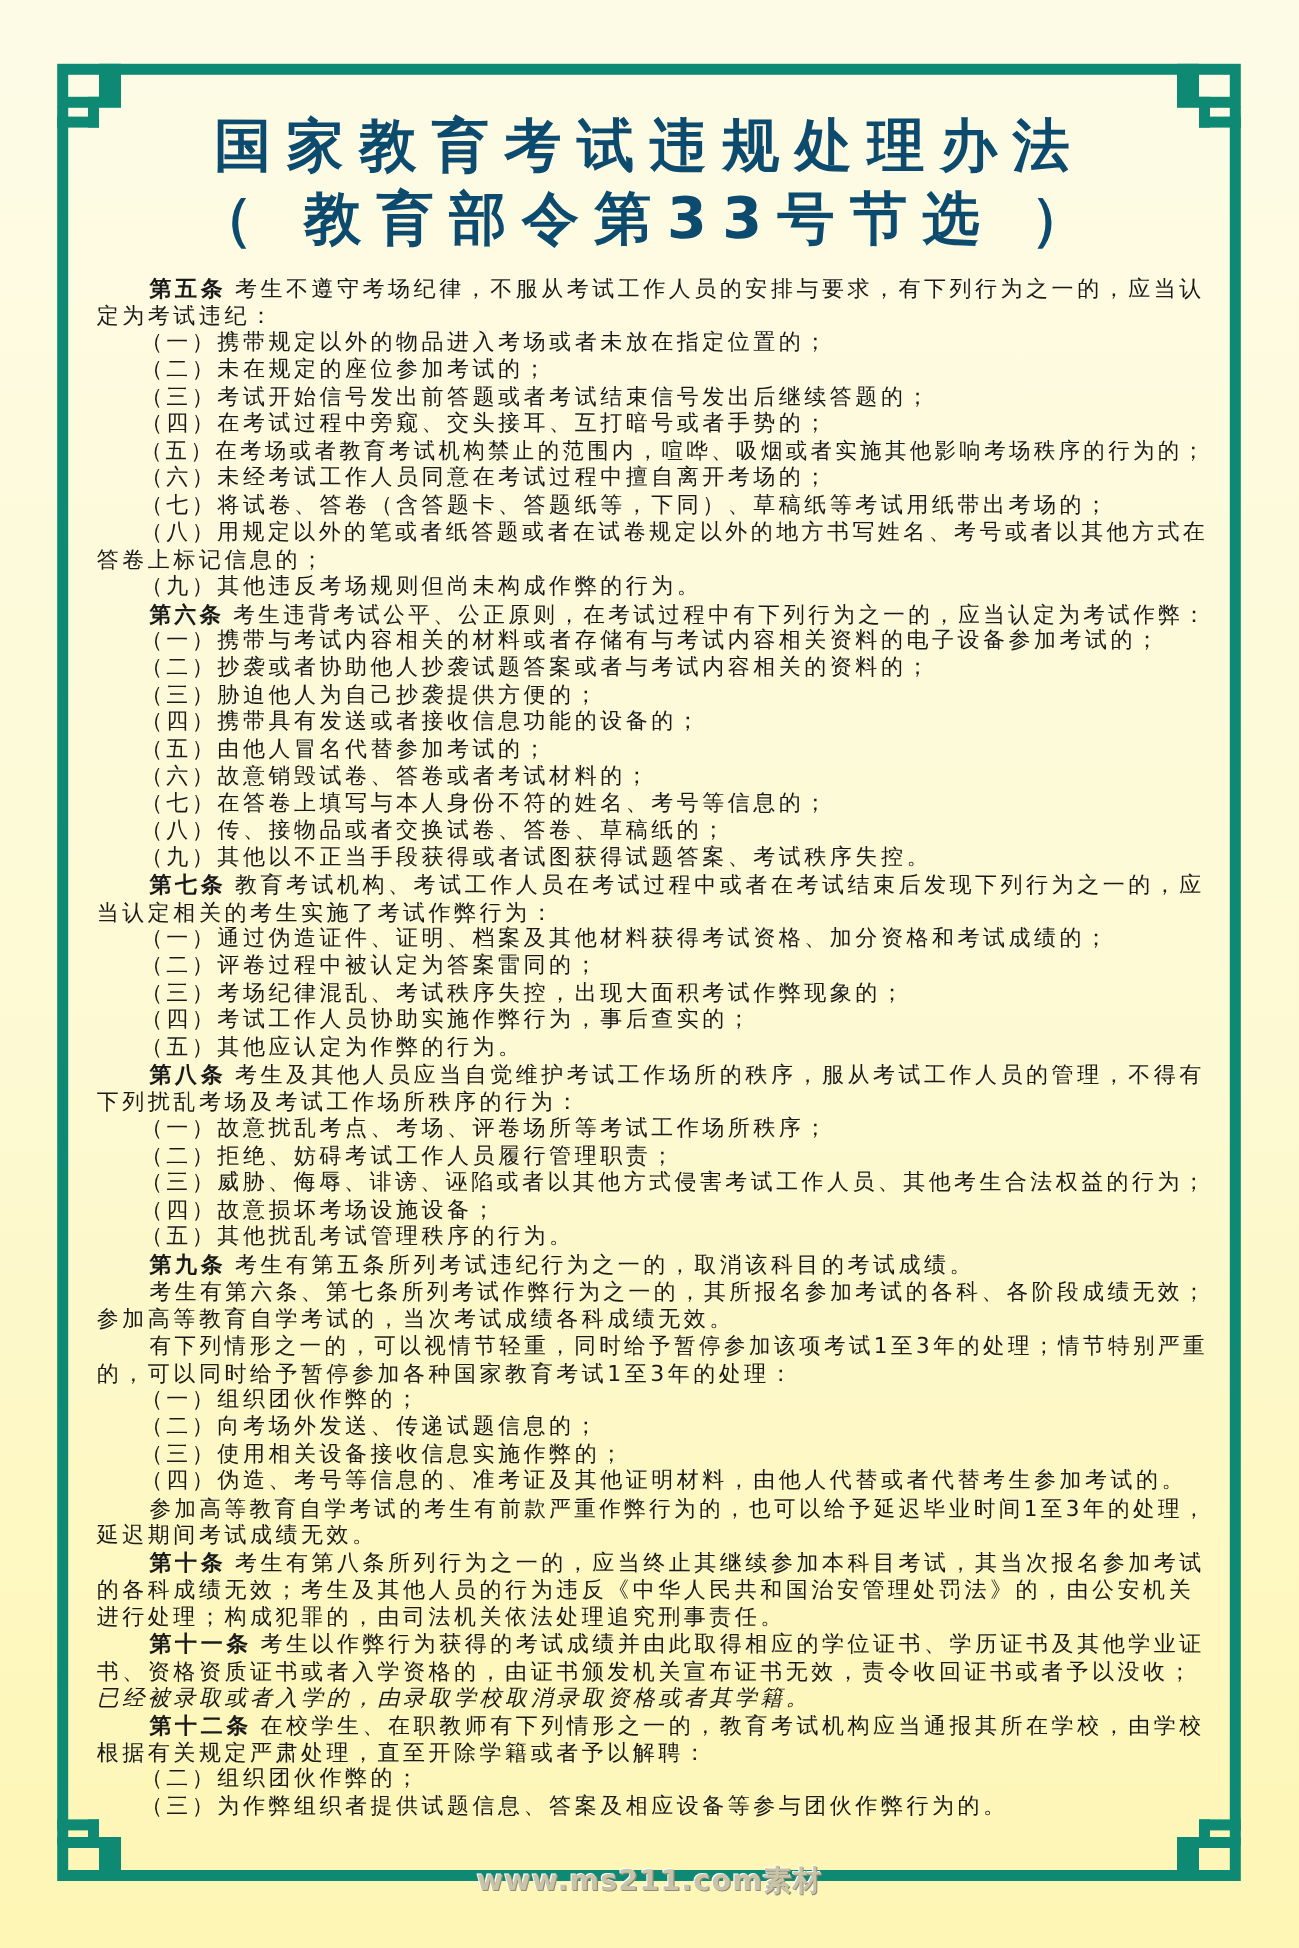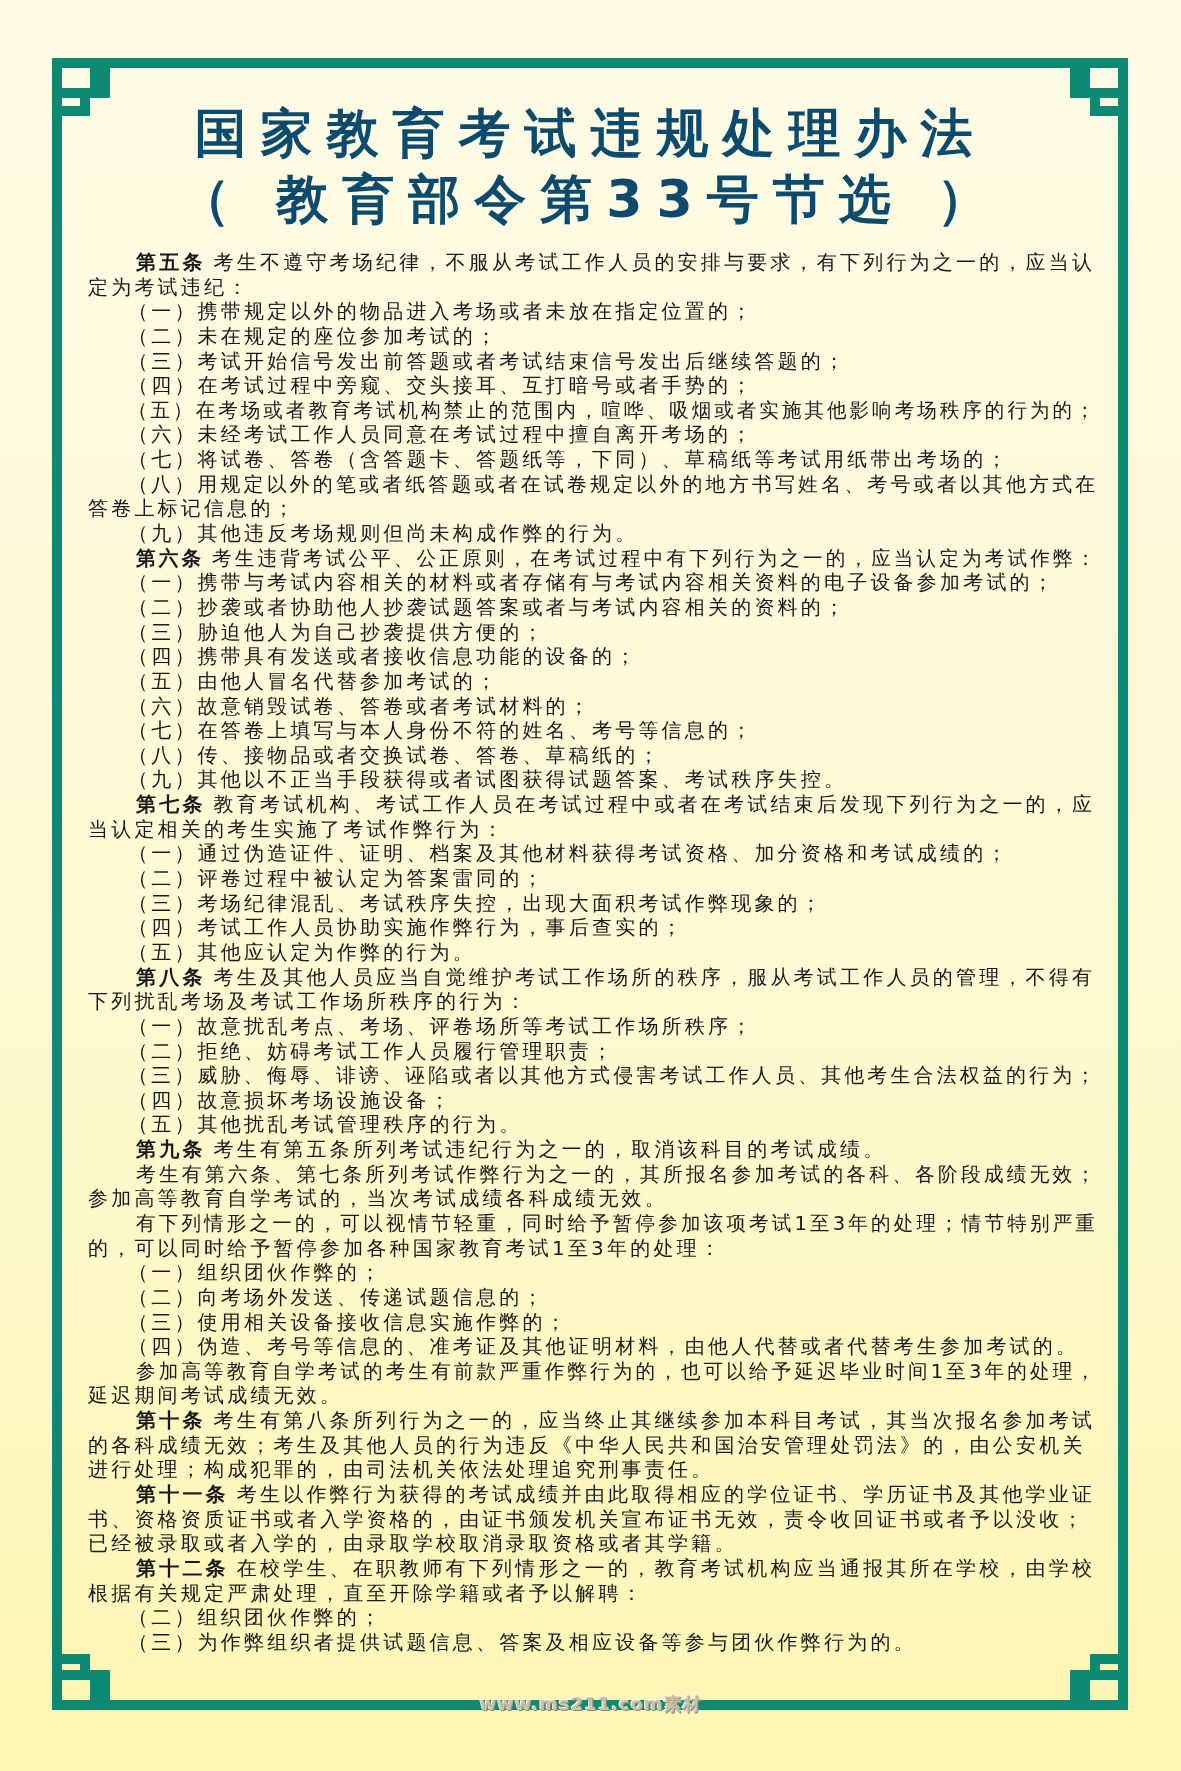--- a/index.html
+++ b/index.html
@@ -21,21 +21,21 @@
   .body {
     position:absolute; left:88px; top:250px; width:1010px;
     font-size:20px; line-height:24.65px; letter-spacing:3.2px;
   }
   .line { white-space:nowrap; height:24.65px; }
   .ind2 { padding-left:48px; }
   .ind-item { padding-left:40px;font-family:Liberation Serif, serif; }
   .art { font-weight:bold; margin-right:8px; }
   .watermark {
     position:absolute; top:1692px; left:0; width:1181px; text-align:center;
-    font-size:18px; font-weight:bold; color:#c9c3a8; letter-spacing:1px;
+    font-size:26px; font-weight:bold; color:#c9c3a8; letter-spacing:1px;
     text-shadow: 1px 1px 0 #8f8a78, -1px -1px 0 #ffffff;
   }
 </style>
 </head>
 <body>
 
 <div class="frame-line" style="left:90px; top:58px; width:1000px; height:10px;"></div>
 <div class="frame-line" style="left:90px; top:1700px; width:1000px; height:10px;"></div>
 <div class="frame-line" style="left:52px; top:97px; width:10px; height:1580px;"></div>
 <div class="frame-line" style="left:1118px; top:97px; width:10px; height:1580px;"></div>
@@ -122,21 +122,21 @@
   <div class="line ind-item"><span style="display: inline-block; transform-origin: left center;">（四）伪造、考号等信息的、准考证及其他证明材料，由他人代替或者代替考生参加考试的。</span></div>
   <div class="line ind2"><span style="display: inline-block; transform-origin: left center; transform: scaleX(0.978637);">参加高等教育自学考试的考生有前款严重作弊行为的，也可以给予延迟毕业时间1至3年的处理，</span></div>
   <div class="line"><span style="display: inline-block; transform-origin: left center;">延迟期间考试成绩无效。</span></div>
 
   <div class="line ind2"><span style="display: inline-block; transform-origin: left center;"><span class="art">第十条</span><span>考生有第八条所列行为之一的，应当终止其继续参加本科目考试，其当次报名参加考试</span></span></div>
   <div class="line"><span style="display: inline-block; transform-origin: left center;">的各科成绩无效；考生及其他人员的行为违反《中华人民共和国治安管理处罚法》的，由公安机关</span></div>
   <div class="line"><span style="display: inline-block; transform-origin: left center;">进行处理；构成犯罪的，由司法机关依法处理追究刑事责任。</span></div>
 
   <div class="line ind2"><span style="display: inline-block; transform-origin: left center;"><span class="art">第十一条</span><span>考生以作弊行为获得的考试成绩并由此取得相应的学位证书、学历证书及其他学业证</span></span></div>
   <div class="line"><span style="display: inline-block; transform-origin: left center;">书、资格资质证书或者入学资格的，由证书颁发机关宣布证书无效，责令收回证书或者予以没收；</span></div>
-  <div class="line"><span style="display: inline-block; transform-origin: left center;">已经被录取或者入学的，由录取学校取消录取资格或者其学籍。</span></div>
+  <div class="line"><span style="display: inline-block; transform-origin: left center; font-style: italic;">已经被录取或者入学的，由录取学校取消录取资格或者其学籍。</span></div>
 
   <div class="line ind2"><span style="display: inline-block; transform-origin: left center;"><span class="art">第十二条</span><span>在校学生、在职教师有下列情形之一的，教育考试机构应当通报其所在学校，由学校</span></span></div>
   <div class="line"><span style="display: inline-block; transform-origin: left center;">根据有关规定严肃处理，直至开除学籍或者予以解聘：</span></div>
   <div class="line ind-item"><span style="display: inline-block; transform-origin: left center;">（二）组织团伙作弊的；</span></div>
   <div class="line ind-item"><span style="display: inline-block; transform-origin: left center;">（三）为作弊组织者提供试题信息、答案及相应设备等参与团伙作弊行为的。</span></div>
 </div>
 
 <div class="watermark">www.ms211.com素材</div>
 
 </body></html>

